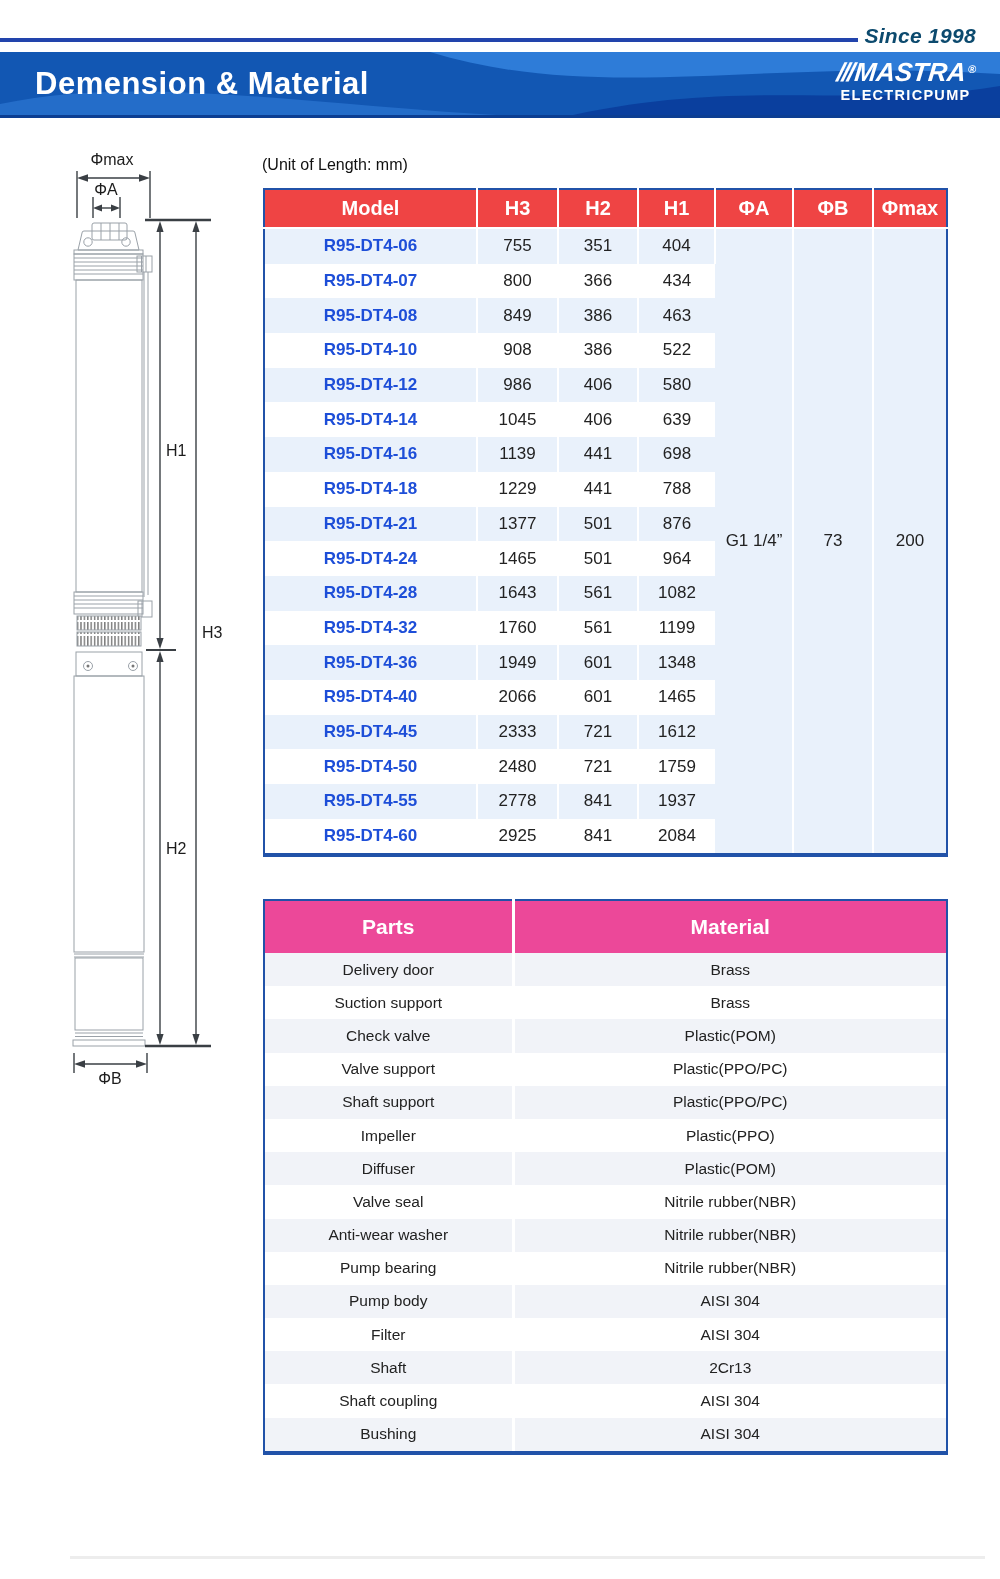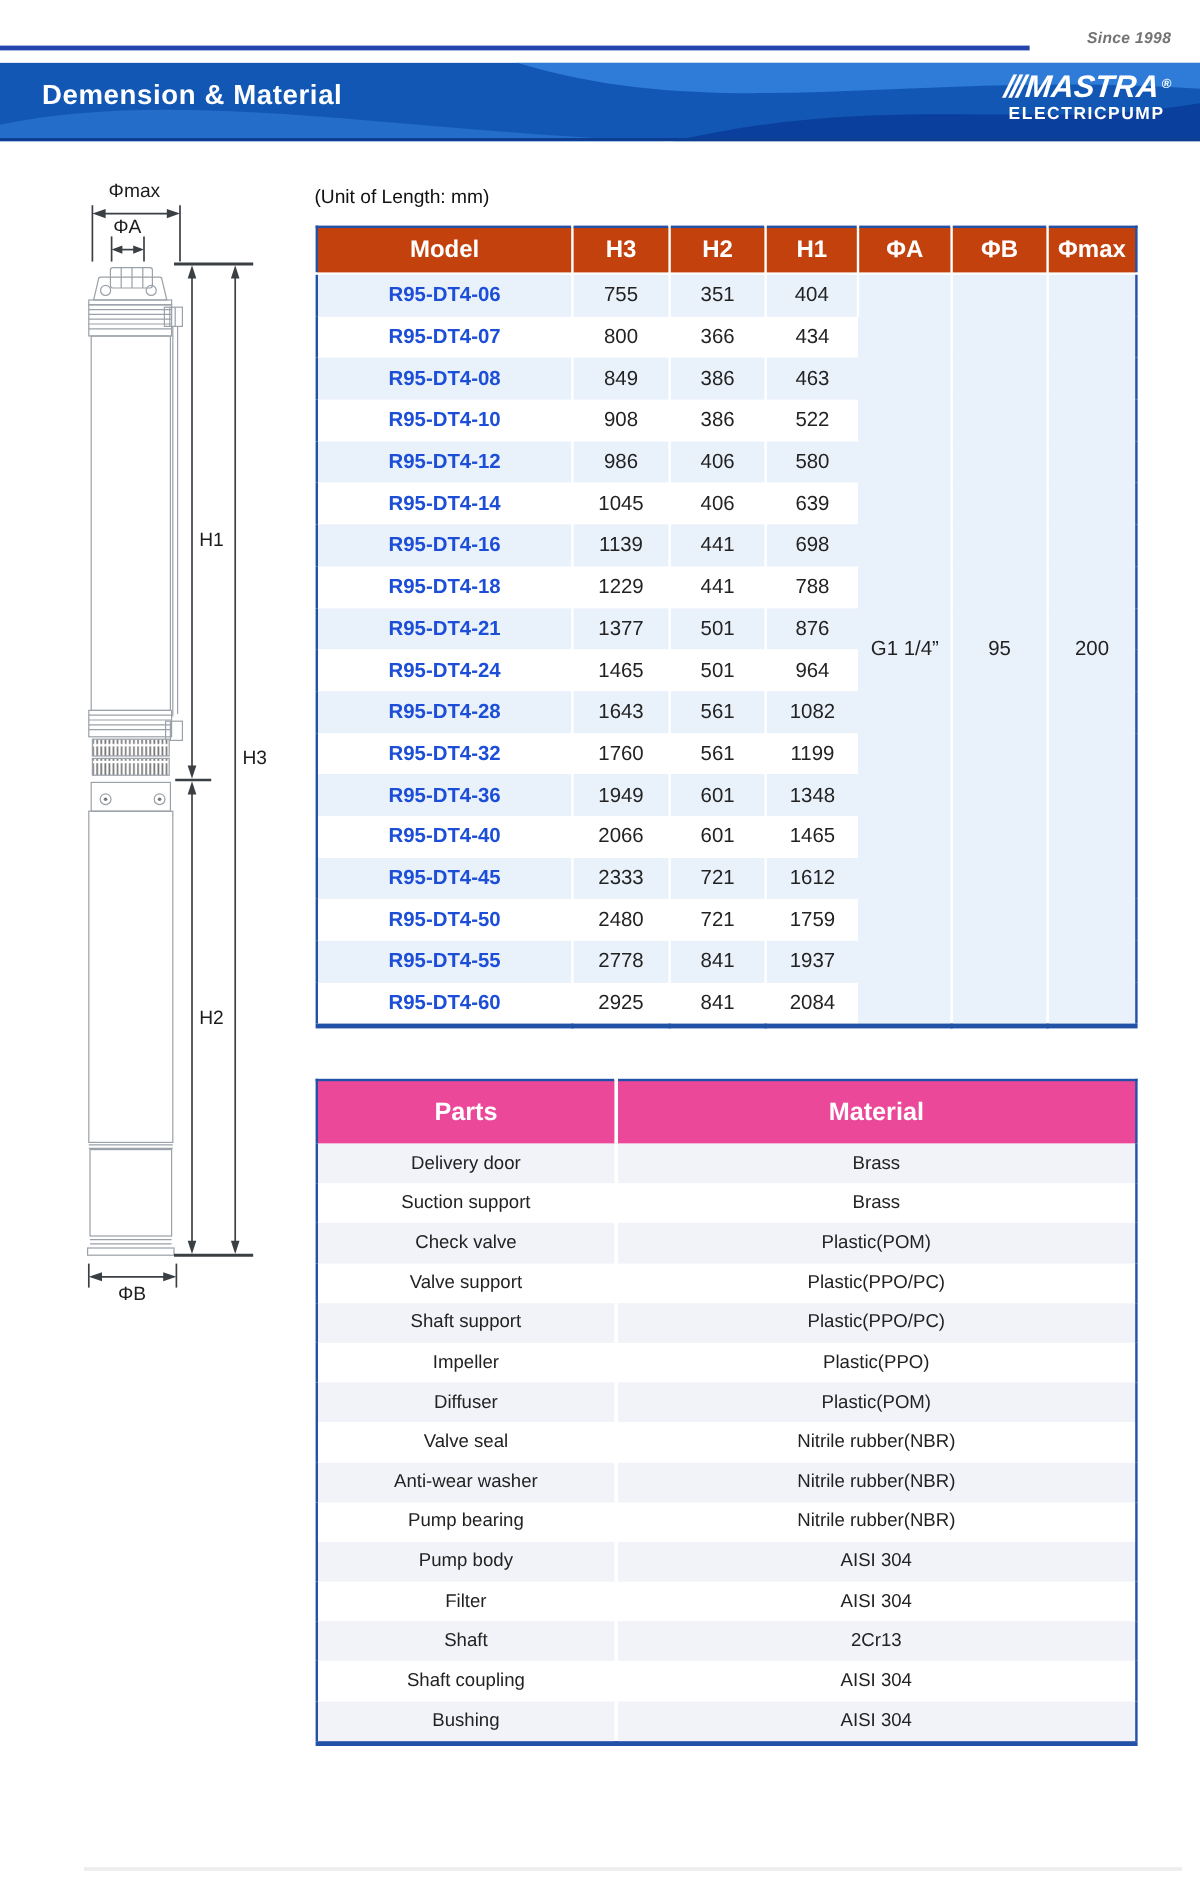--- a/index.html
+++ b/index.html
@@ -1,47 +1,47 @@
 <!DOCTYPE html>
 <html><head>
 <meta charset="utf-8">
 <style>
   html,body{margin:0;padding:0;background:#fff;}
   .page{position:relative;width:1000px;height:1579px;background:#fff;overflow:hidden;
         font-family:"Liberation Sans", sans-serif;}
 
   
   .top-rule{position:absolute;left:0;top:38px;width:858px;height:4px;background:#2244AC;}
-  .since{position:absolute;right:24px;top:24px;font-size:13px;font-weight:bold;font-style:italic;
-         color:#737373;letter-spacing:0.3px;}
+  .since{position:absolute;right:24px;top:24px;font-size:21px;font-weight:bold;font-style:italic;
+         color:#0c4a6e;letter-spacing:0.3px;}
 
   
   .banner{position:absolute;left:0;top:52px;width:1000px;height:66px;overflow:hidden;}
   .banner svg.waves{position:absolute;left:0;top:0;width:100%;height:100%;}
-  .title{position:absolute;left:35px;top:14px;margin:0;color:#fff;font-size:23px;font-weight:bold;
+  .title{position:absolute;left:35px;top:14px;margin:0;color:#fff;font-size:31px;font-weight:bold;
          letter-spacing:0.5px;}
   .logo{position:absolute;right:26px;top:7px;text-align:center;color:#fff;line-height:1;}
   .logo-line1{font-size:26px;font-weight:800;font-style:italic;transform:skewX(-6deg);white-space:nowrap;}
   .logo-slashes{letter-spacing:-2px;margin-right:2px;}
   .logo-reg{font-size:11px;font-style:normal;position:relative;top:-8px;left:2px;}
   .logo-sub{font-size:14.5px;font-weight:bold;letter-spacing:1.3px;margin-top:3px;font-style:normal;}
 
   
   .unit-note{position:absolute;left:262px;top:156px;font-size:16px;color:#111;}
 
   
   .diagram{position:absolute;left:25px;top:145px;width:230px;height:950px;}
   .diagram svg{position:absolute;left:0;top:0;}
   .dlabel{position:absolute;font-size:16px;color:#1c1c1c;text-align:center;}
 
   
   table{border-collapse:collapse;table-layout:fixed;}
   .dim-wrap{position:absolute;left:263px;top:188px;}
   #dim-table{width:683px;border:2px solid #2152A8;border-bottom-width:4px;}
-  #dim-table th{height:37px;background:#c2410c;color:#fff;font-size:20px;font-weight:bold;
+  #dim-table th{height:37px;background:#ef4444;color:#fff;font-size:20px;font-weight:bold;
     border-right:2px solid #fff;border-bottom:2px solid #fff;padding:0;text-align:center;}
   #dim-table th:last-child{border-right:none;}
   #dim-table td{height:34.7px;text-align:center;font-size:17px;color:#222;
     border-right:2px solid #fff;padding:0;}
   #dim-table td:last-child{border-right:none;}
   #dim-table td.model{font-weight:bold;color:#1d4ed8;}
   #dim-table tbody tr:nth-child(odd) td{background:#E9F1FB;}
   #dim-table td.merged{background:#E4EDF8;font-size:17px;}
 
   .mat-wrap{position:absolute;left:263px;top:899px;}
@@ -212,21 +212,21 @@
             <th>Φmax</th>
           </tr>
         </thead>
       <tbody>
           <tr>
             <td class="model">R95-DT4-06</td>
             <td class="num">755</td>
             <td class="num">351</td>
             <td class="num">404</td>
             <td class="merged" rowspan="18">G1 1/4”</td>
-            <td class="merged" rowspan="18">95</td>
+            <td class="merged" rowspan="18">73</td>
             <td class="merged" rowspan="18">200</td>
           </tr>
           <tr>
             <td class="model">R95-DT4-07</td>
             <td class="num">800</td>
             <td class="num">366</td>
             <td class="num">434</td>
           </tr>
           <tr>
             <td class="model">R95-DT4-08</td>

